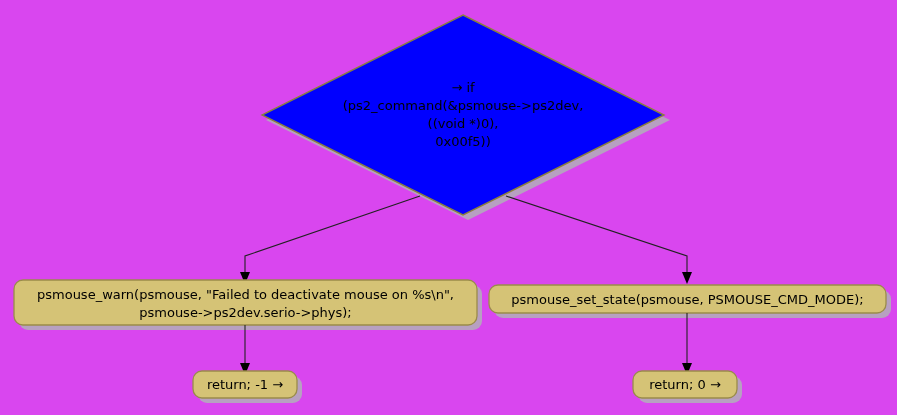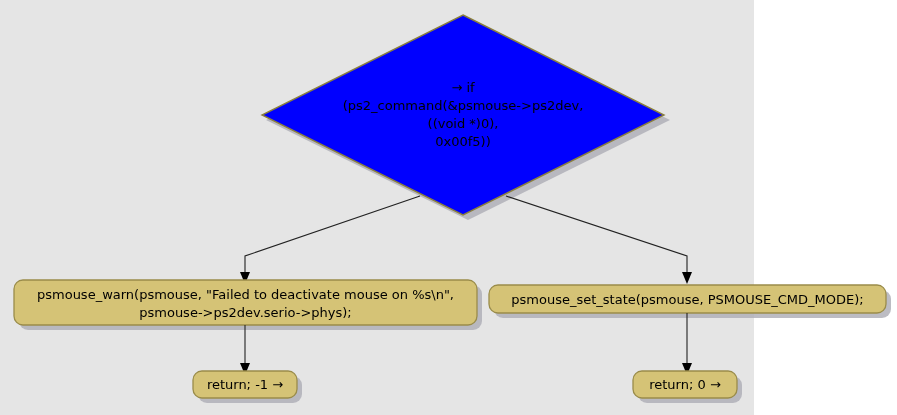--- a/index.html
+++ b/index.html
@@ -9,23 +9,23 @@
     background: #ffffff;
   }
   body {
     width: 897px;
     height: 415px;
     font-family: "DejaVu Sans", sans-serif;
     overflow: hidden;
   }
   #canvas-root {
     position: relative;
-    width: 754px;
+    width: 897px;
     height: 415px;
-    background: #e5e5e5;
+    background: #d946ef;
   }
   svg#flow {
     display: block;
     width: 897px;
     height: 415px;
   }
   .node-text {
     font-family: "DejaVu Sans", sans-serif;
     font-size: 13px;
     fill: #000000;

